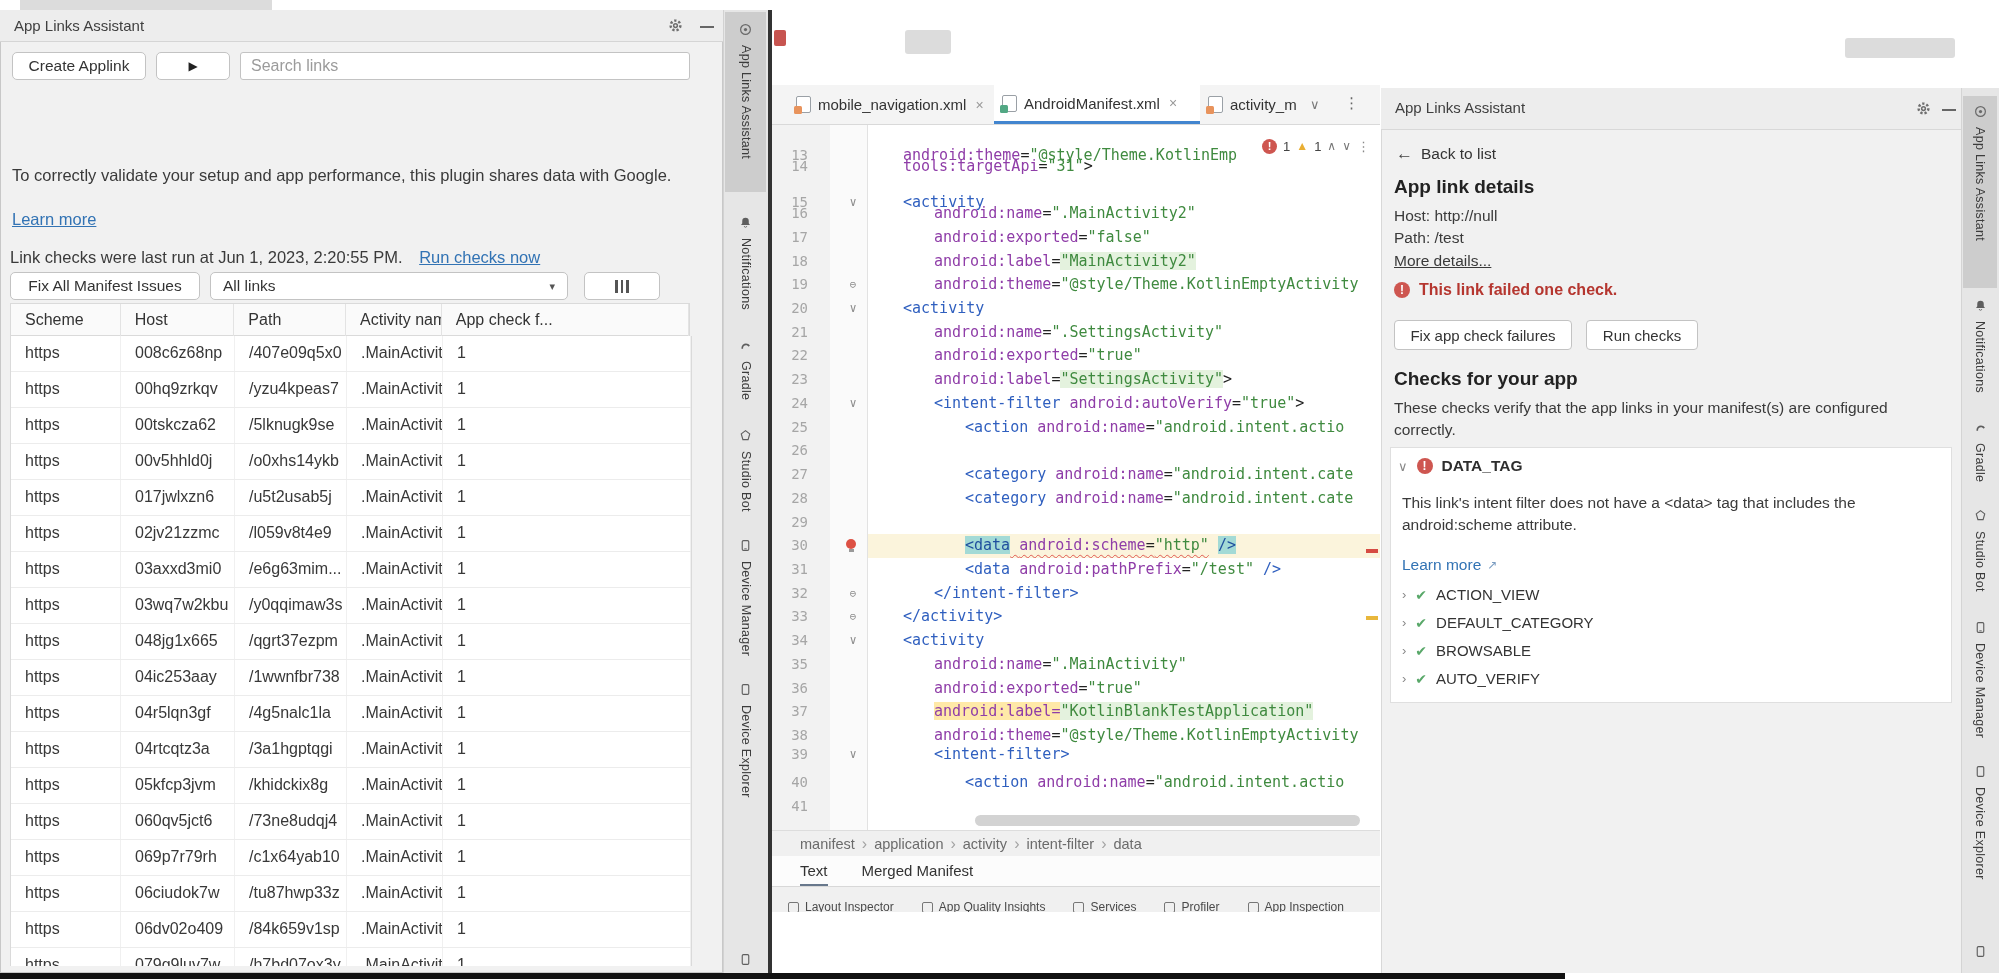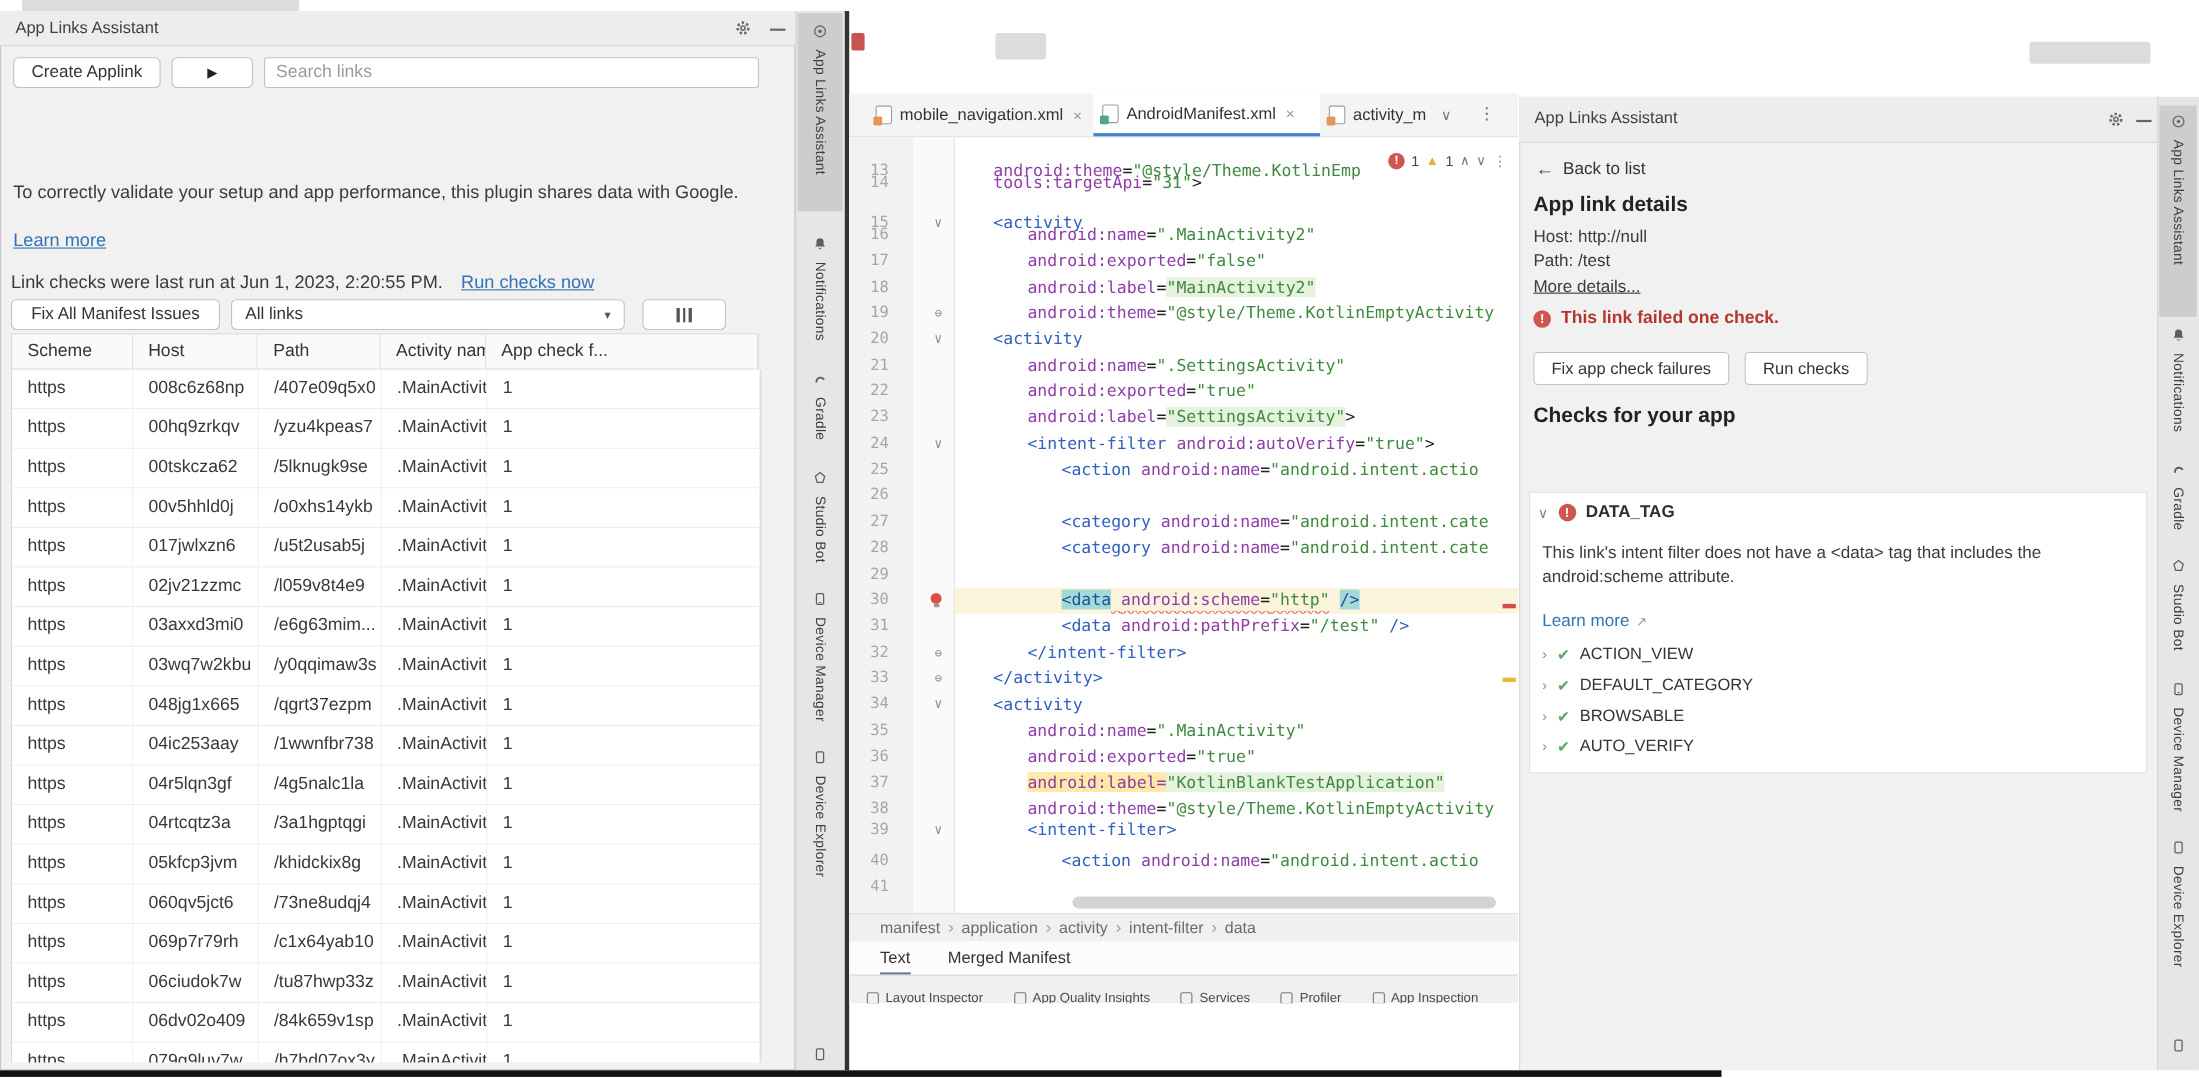--- a/index.html
+++ b/index.html
@@ -558,20 +558,21 @@
 
   <div class="abs" style="left:1394px;top:281px;display:flex;align-items:center;gap:9px;">
     <span class="errball" style="width:16px;height:16px;font-size:12px;">!</span>
     <span style="font-size:16px;font-weight:bold;color:var(--red);">This link failed one check.</span>
   </div>
 
   <button class="abs btn" style="left:1394px;top:320px;width:178px;height:30px;border-radius:4px;font-size:15px;">Fix app check failures</button>
   <button class="abs btn" style="left:1586px;top:320px;width:112px;height:30px;border-radius:4px;font-size:15px;">Run checks</button>
 
   <div class="abs rp-h1" style="left:1394px;top:368px;">Checks for your app</div>
+  <div class="abs rp-body" style="left:1394px;top:397px;width:545px;">These checks verify that the app links in your manifest(s) are configured correctly.</div>
 
   <div class="abs card" style="left:1390px;top:447px;width:562px;height:256px;"></div>
   <div class="abs" style="left:1398px;top:457px;display:flex;align-items:center;gap:9px;">
     <span class="graychev">∨</span>
     <span class="errball" style="width:16px;height:16px;font-size:12px;">!</span>
     <span style="font-size:15.5px;font-weight:600;color:#2E2E2E;">DATA_TAG</span>
   </div>
   <div class="abs rp-body" style="left:1402px;top:492px;width:505px;">This link's intent filter does not have a &lt;data&gt; tag that includes the android:scheme attribute.</div>
   <div class="abs" style="left:1402px;top:556px;display:flex;align-items:center;gap:6px;">
     <span style="font-size:15.5px;color:var(--link);">Learn more</span>

